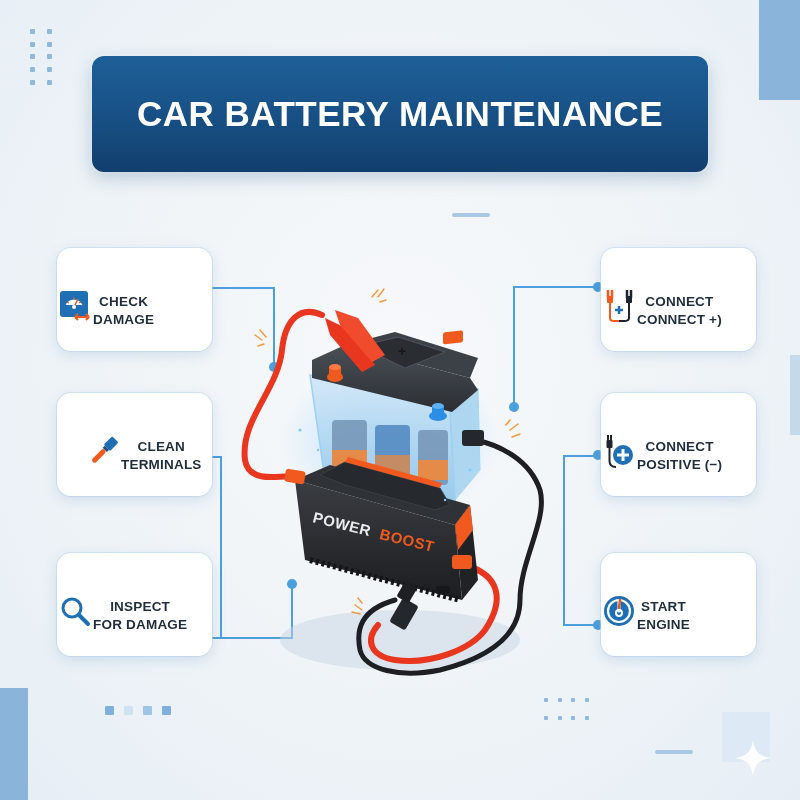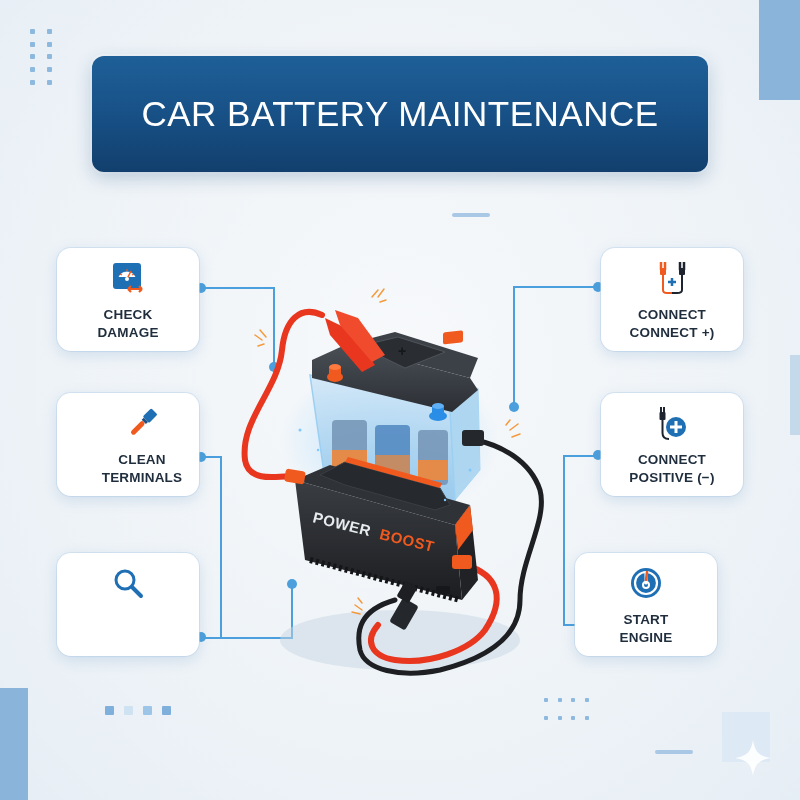--- a/index.html
+++ b/index.html
@@ -17,31 +17,31 @@
 
   
   .banner {
     position: absolute; left: 92px; top: 56px; width: 616px; height: 116px;
     border-radius: 12px;
     background: linear-gradient(180deg, #1e5f98 0%, #174f84 55%, #123f6d 100%);
     box-shadow: 0 6px 18px rgba(30,80,130,0.25), 0 0 0 2px rgba(255,255,255,0.4);
     display: flex; flex-direction: column; align-items: center; justify-content: center;
   }
   .banner .line {
-    color: #ffffff; font-weight: normal; font-size: 35px; letter-spacing: 0.5px; line-height: 44px;
+    color: #ffffff; font-weight: bold; font-size: 35px; letter-spacing: 0.5px; line-height: 44px;
     font-family: "Liberation Sans", sans-serif;
   }
   .title-dash { position: absolute; left: 452px; top: 213px; width: 38px; height: 4px; background: #a8c8e6; border-radius: 2px; }
 
   
   .card {
-    position: absolute; width: 142px; height: 103px;
+    position: absolute; width: 155px; height: 103px;
     background: #ffffff; border-radius: 14px;
     box-shadow: 0 4px 14px rgba(90,140,190,0.22), 0 0 0 1px rgba(200,220,240,0.6);
-    display: flex; flex-direction: column; align-items: center; justify-content: flex-start;
+    display: flex; flex-direction: row; align-items: center; justify-content: flex-start;
     padding-top: 12px; cursor: pointer;
   }
   .card .icon { width: 36px; height: 36px; display: flex; align-items: center; justify-content: center; }
   .card .label {
     margin-top: 10px; text-align: center; color: #1f2d3d;
     font-size: 13.5px; font-weight: bold; line-height: 18px; letter-spacing: 0.2px;
     font-family: "Liberation Sans", sans-serif;
   }
 
   
@@ -161,20 +161,24 @@
   </div>
 </div>
 
 <div class="card" style="left:57px;top:553px;">
   <div class="icon">
     <svg width="34" height="34" viewBox="0 0 34 34">
       <circle cx="14" cy="14" r="9" fill="none" stroke="#1f6fb5" stroke-width="3"></circle>
       <line x1="21" y1="21" x2="30" y2="30" stroke="#1f6fb5" stroke-width="4" stroke-linecap="round"></line>
     </svg>
   </div>
+  <div class="label">
+    <div>INSPECT</div>
+    <div>FOR DAMAGE</div>
+  </div>
 </div>
 
 <div class="card" style="left:601px;top:248px;">
   <div class="icon">
     <svg width="34" height="36" viewBox="0 0 34 36">
       <path d="M6 2 L6 10 M10 2 L10 10" stroke="#f05a1e" stroke-width="2.5"></path>
       <rect x="5" y="8" width="6" height="7" rx="1" fill="#f05a1e"></rect>
       <path d="M8 15 L8 30 Q8 33 12 33 L17 33" stroke="#f05a1e" stroke-width="2" fill="none"></path>
       <path d="M25 2 L25 10 M29 2 L29 10" stroke="#1d2430" stroke-width="2.5"></path>
       <rect x="24" y="8" width="6" height="7" rx="1" fill="#1d2430"></rect>
@@ -197,21 +201,21 @@
       <circle cx="21" cy="22" r="10" fill="#1f6fb5"></circle>
       <path d="M21 16 L21 28 M15 22 L27 22" stroke="#ffffff" stroke-width="3"></path>
     </svg>
   </div>
   <div class="label">
     <div>CONNECT</div>
     <div>POSITIVE (−)</div>
   </div>
 </div>
 
-<div class="card" style="left:575px;top:553px;">
+<div class="card" style="left:601px;top:553px;">
   <div class="icon">
     <svg width="34" height="34" viewBox="0 0 34 34">
       <circle cx="17" cy="17" r="15" fill="#1f6fb5"></circle>
       <circle cx="17" cy="17" r="11" fill="none" stroke="#ffffff" stroke-width="2.2"></circle>
       <circle cx="17" cy="17" r="8" fill="#1f6fb5"></circle>
       <path d="M17 7 L17 17" stroke="#ffffff" stroke-width="3" stroke-linecap="round"></path>
       <path d="M18 6 L17 14" stroke="#f05a1e" stroke-width="2.5" stroke-linecap="round"></path>
       <circle cx="17" cy="19" r="3" fill="none" stroke="#ffffff" stroke-width="2"></circle>
     </svg>
   </div>

